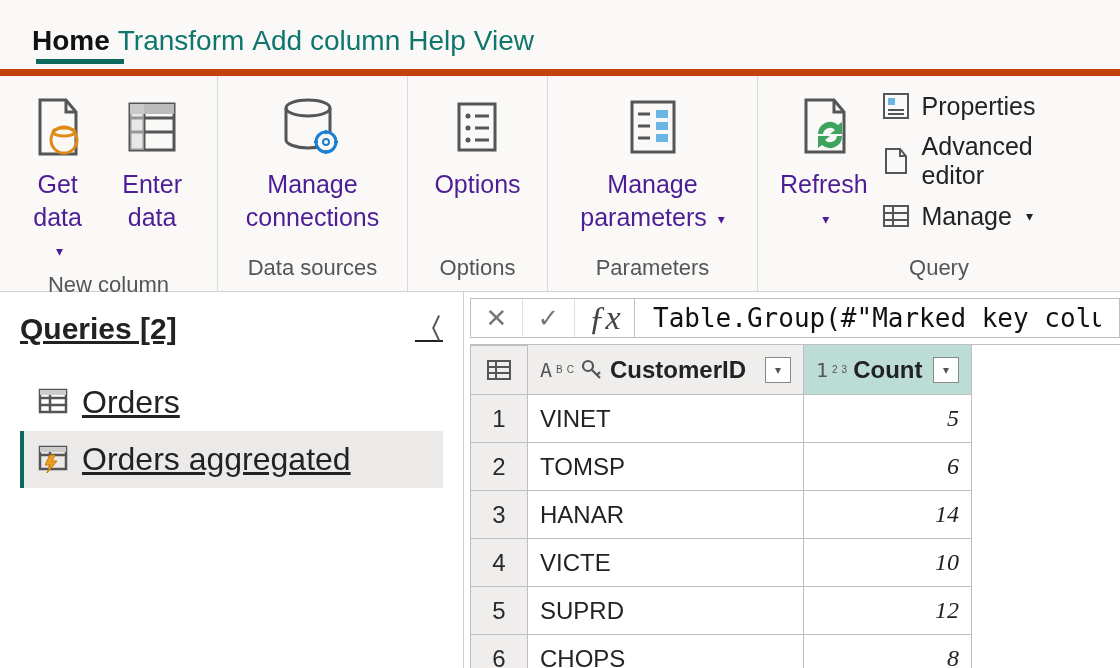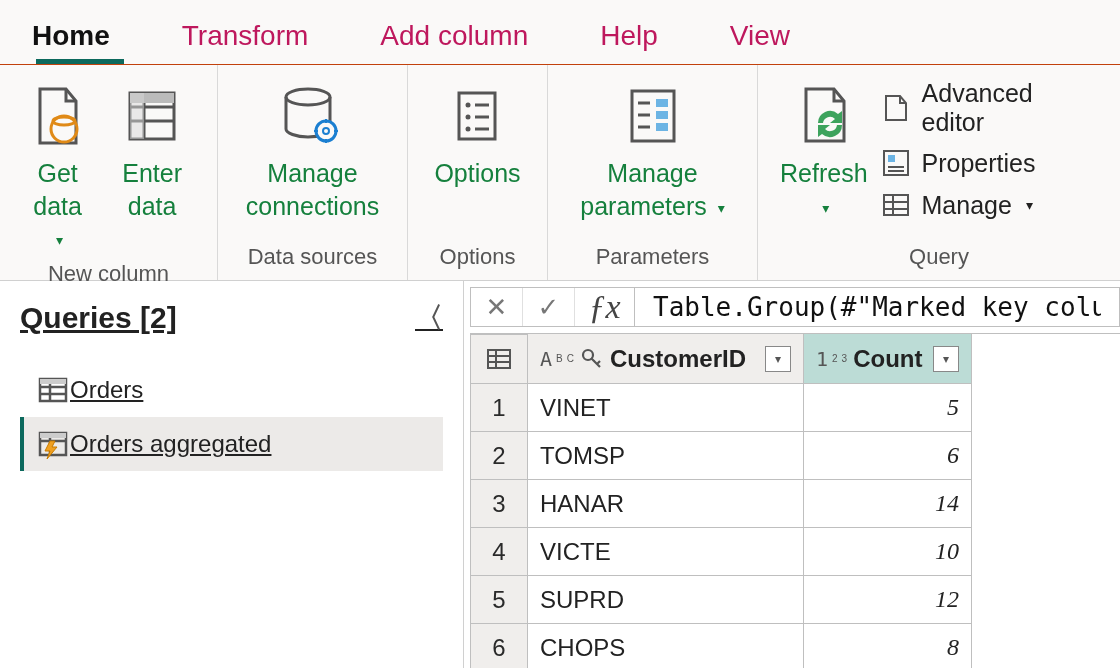--- a/index.html
+++ b/index.html
@@ -1,40 +1,40 @@
 <!DOCTYPE html>
 <html><head>
 <meta charset="utf-8">
 <style>
   * { box-sizing: border-box; margin: 0; padding: 0; font-family: "Segoe UI", Arial, sans-serif; }
   body { width: 1120px; height: 668px; overflow: hidden; background: #fff; color: #222; }
 
   
-  .tabs { display: flex; align-items: flex-end; height: 65px; background: #faf9f8; border-bottom: 1px solid #c2410c; padding-left: 28px; gap: 64px; }
-  .tab { font-size: 28px; color: #be185d; padding: 10px 4px 12px; cursor: pointer; }
+  .tabs { display: flex; align-items: flex-end; height: 76px; background: #faf9f8; border-bottom: 7px solid #c2410c; padding-left: 28px; }
+  .tab { font-size: 28px; color: #0f766e; padding: 10px 4px 12px; cursor: pointer; }
   .tab.active { font-weight: 700; color: #111; }
   .tab-underline { height: 5px; background: #0c695d; width: 88px; position: absolute; top: 59px; left: 36px; }
 
   
   .ribbon { display: flex; height: 216px; background: #faf9f8; border-bottom: 1px solid #d0d0d0; }
   .group { display: flex; flex-direction: column; border-right: 1px solid #d9d9d9; }
   .group-body { flex: 1; display: flex; align-items: flex-start; padding: 8px 14px 0; }
   .group-label { text-align: center; font-size: 22px; color: #555; padding: 6px 0 10px; }
   .vbtn { display: flex; flex-direction: column; align-items: center; justify-content: flex-start; cursor: pointer; padding: 6px 8px 0; }
   .vbtn .icon { height: 74px; display: flex; align-items: center; justify-content: center; }
-  .vbtn .lbl { font-size: 25px; line-height: 1.3; text-align: center; color: #15803d; margin-top: 4px; }
+  .vbtn .lbl { font-size: 25px; line-height: 1.3; text-align: center; color: #4c1d95; margin-top: 4px; }
   .chev { font-size: 14px; margin-left: 4px; vertical-align: middle; }
   .qcol { display: flex; flex-direction: column; gap: 10px; padding: 6px 10px 0 4px; }
   .qrow { display: flex; align-items: center; gap: 10px; font-size: 25px; cursor: pointer; }
 
   
   .main { display: flex; height: calc(668px - 64px - 216px); }
   .sidebar { width: 464px; border-right: 1px solid #d0d0d0; padding: 18px 20px; text-decoration: underline; }
   .side-head { display: flex; justify-content: space-between; align-items: center; font-size: 30px; font-weight: 700; margin-bottom: 26px; }
-  .qlist-item { display: flex; align-items: center; font-size: 24px; padding: 10px 12px; cursor: pointer; border-left: 4px solid transparent; }
+  .qlist-item { display: flex; gap: 12px; font-size: 32px; padding: 10px 12px; cursor: pointer; border-left: 4px solid transparent; }
   .qlist-item.selected { background: #eceae8; border-left-color: #0c695d; }
 
   .content { flex: 1; display: flex; flex-direction: column; }
 
   
   .formula-bar { display: flex; align-items: stretch; height: 56px; border: 1px solid #bfbfbf; margin: 6px 0 6px 6px; }
   .fb-btn { width: 52px; display: flex; align-items: center; justify-content: center; border-right: 1px solid #e0e0e0; font-size: 26px; color: #777; cursor: pointer; }
   .fb-fx { width: 60px; display: flex; align-items: center; justify-content: center; font-style: italic; font-family: "Cambria Math","Times New Roman",serif; font-size: 34px; color: #444; border-right: 1px solid #bfbfbf; }
   .fb-input { flex: 1; border: none; outline: none; padding: 0 18px; font-family: Consolas, monospace; font-size: 26px; color: #111; }
 
@@ -172,36 +172,36 @@
               <path d="M26 38a12 12 0 0 1 20-9l4-3v12h-12l5-4a7 7 0 0 0-12 4" fill="#3da35d"></path>
               <path d="M50 40a12 12 0 0 1-20 9l-4 3V40h12l-5 4a7 7 0 0 0 12-4" fill="#3da35d"></path>
             </svg>
         </div>
         <div class="lbl"><span>Refresh</span><br><span class="chev">▾</span></div>
       </div>
       <div class="qcol">
         <div class="qrow">
           <span>
               <svg width="32" height="32" viewBox="0 0 32 32">
-                <path d="M6 4h14l6 7v17H6z" fill="none" stroke="#555" stroke-width="2"></path>
-                <path d="M20 4v7h6" fill="none" stroke="#555" stroke-width="2"></path>
-              </svg>
-            </span>
-          <span>Advanced editor</span>
-        </div>
-        <div class="qrow">
-          <span>
-              <svg width="32" height="32" viewBox="0 0 32 32">
                 <rect x="4" y="4" width="24" height="24" fill="none" stroke="#555" stroke-width="2"></rect>
                 <rect x="8" y="8" width="7" height="7" fill="#6cb4e4"></rect>
                 <line x1="8" y1="20" x2="24" y2="20" stroke="#555" stroke-width="2"></line>
                 <line x1="8" y1="24" x2="24" y2="24" stroke="#555" stroke-width="2"></line>
               </svg>
             </span>
           <span>Properties</span>
+        </div>
+        <div class="qrow">
+          <span>
+              <svg width="32" height="32" viewBox="0 0 32 32">
+                <path d="M6 4h14l6 7v17H6z" fill="none" stroke="#555" stroke-width="2"></path>
+                <path d="M20 4v7h6" fill="none" stroke="#555" stroke-width="2"></path>
+              </svg>
+            </span>
+          <span>Advanced editor</span>
         </div>
         <div class="qrow">
           <span>
               <svg width="32" height="32" viewBox="0 0 32 32">
                 <rect x="4" y="6" width="24" height="20" fill="none" stroke="#555" stroke-width="2"></rect>
                 <line x1="4" y1="13" x2="28" y2="13" stroke="#555" stroke-width="2"></line>
                 <line x1="4" y1="20" x2="28" y2="20" stroke="#555" stroke-width="2"></line>
                 <line x1="13" y1="6" x2="13" y2="26" stroke="#555" stroke-width="2"></line>
               </svg>
             </span>

